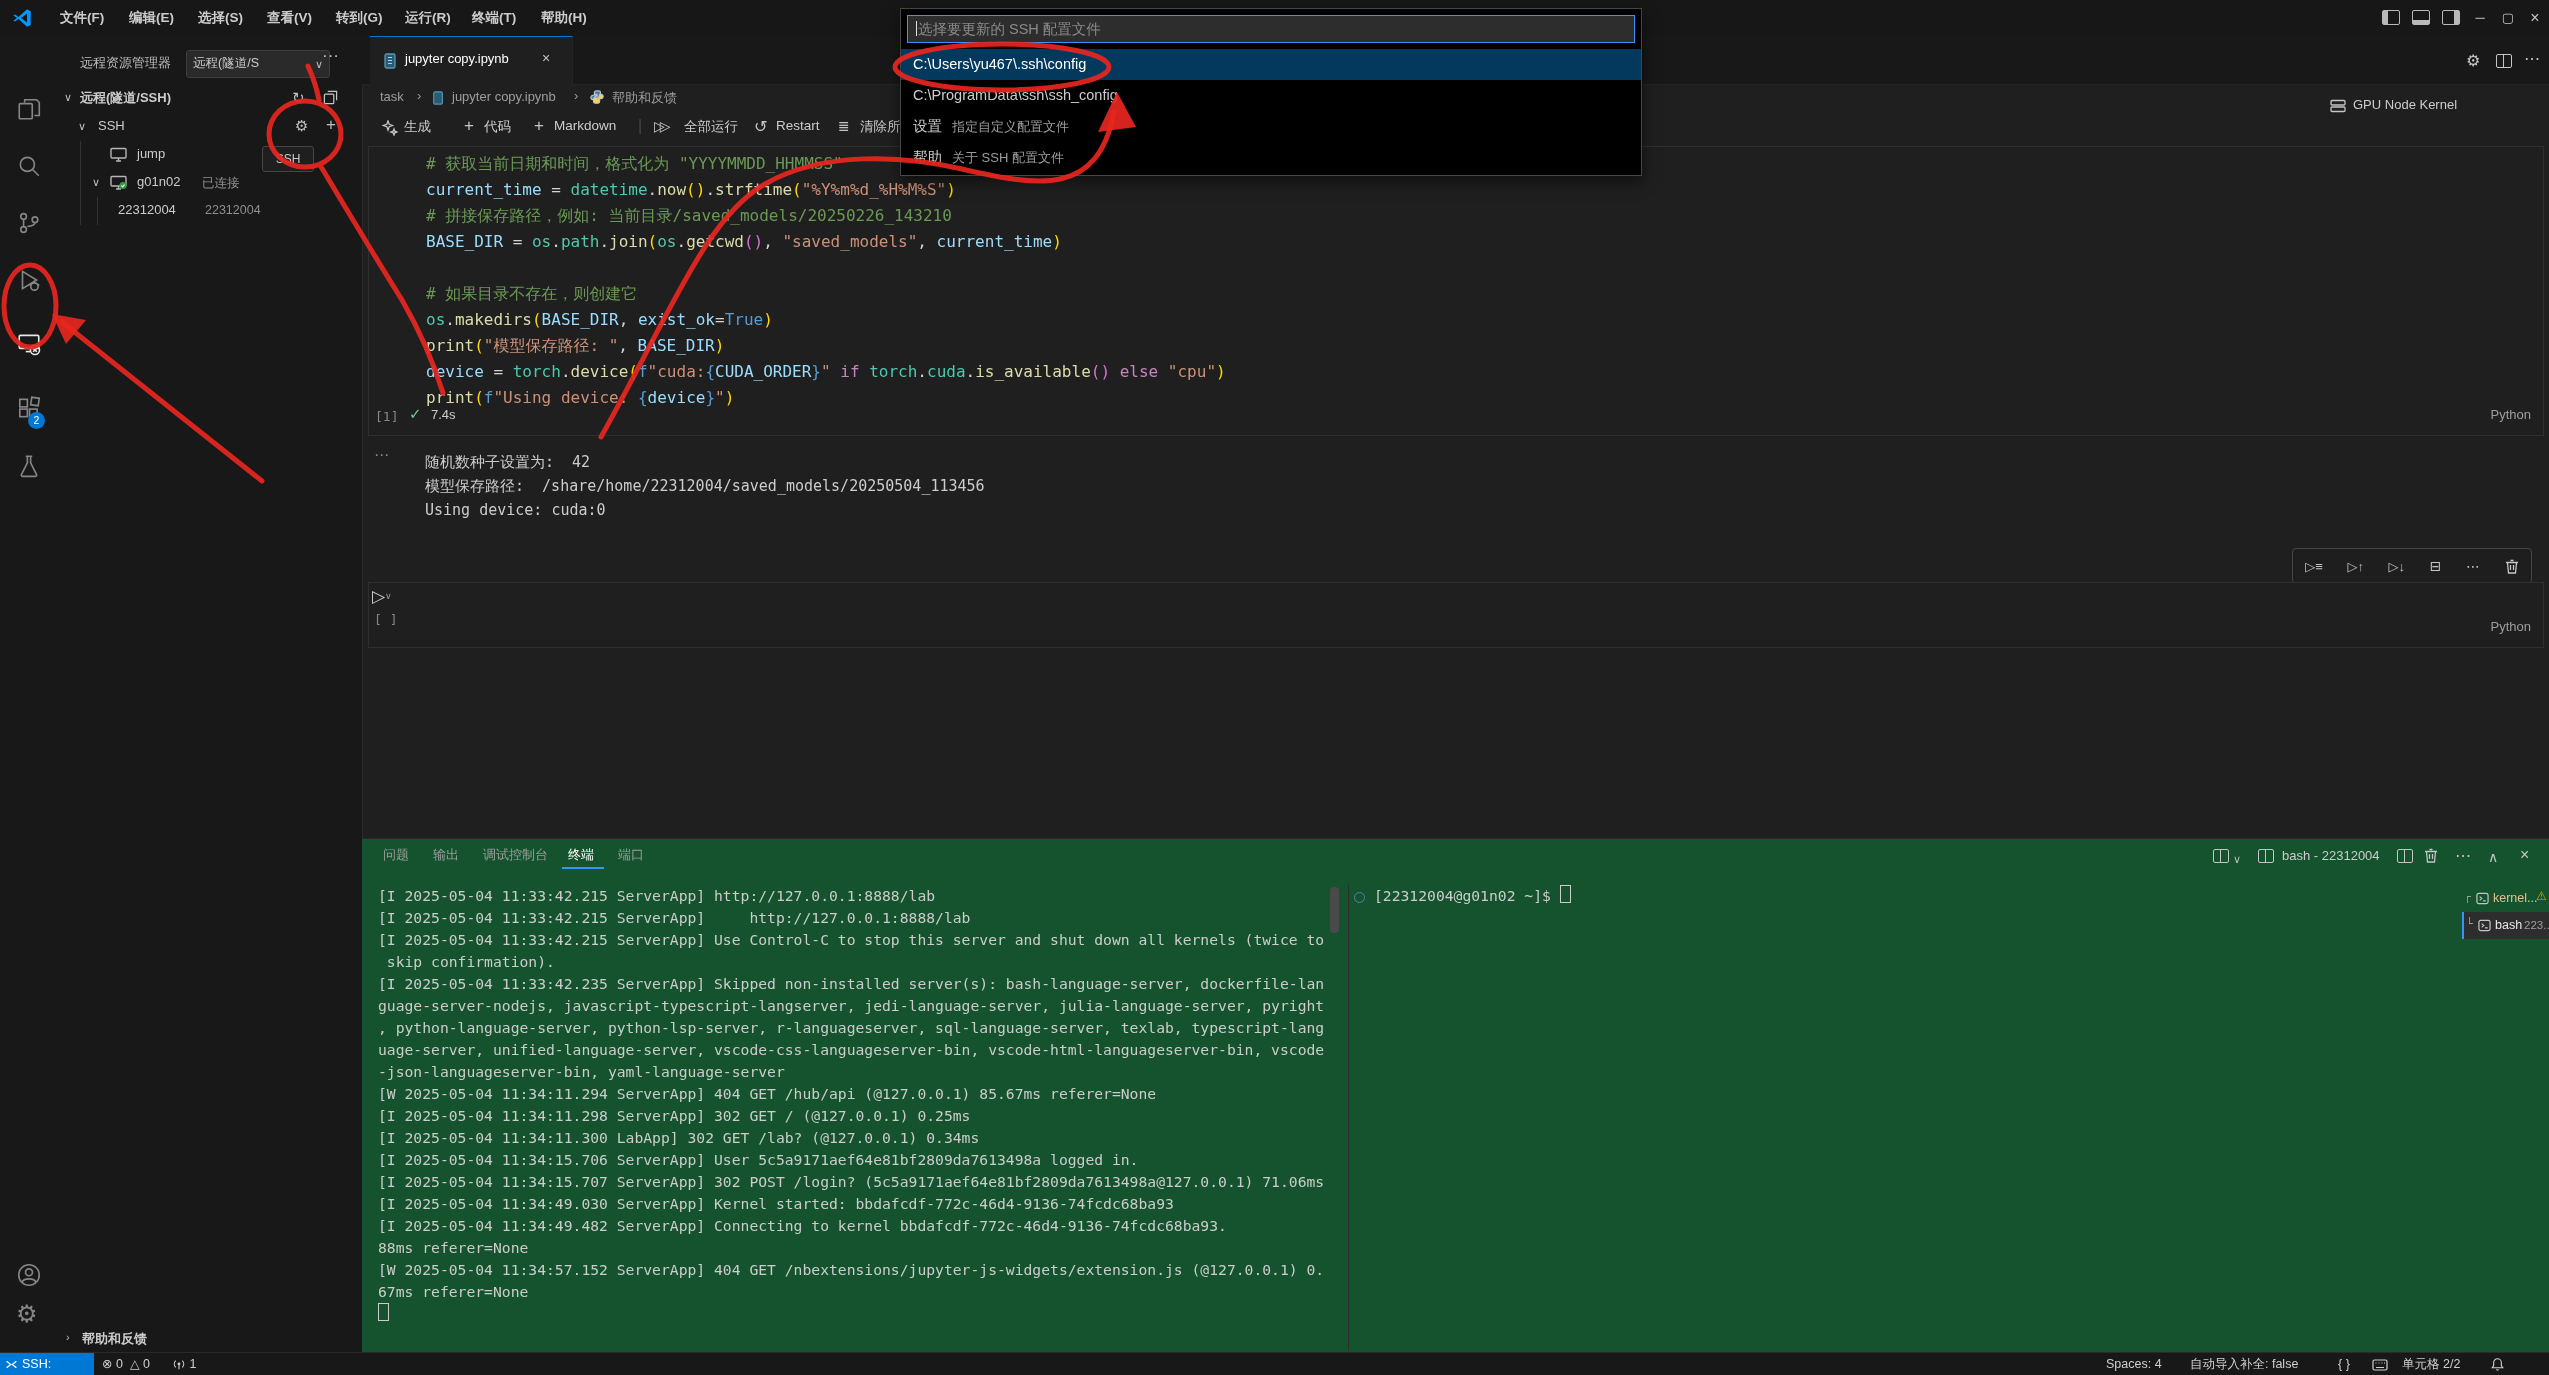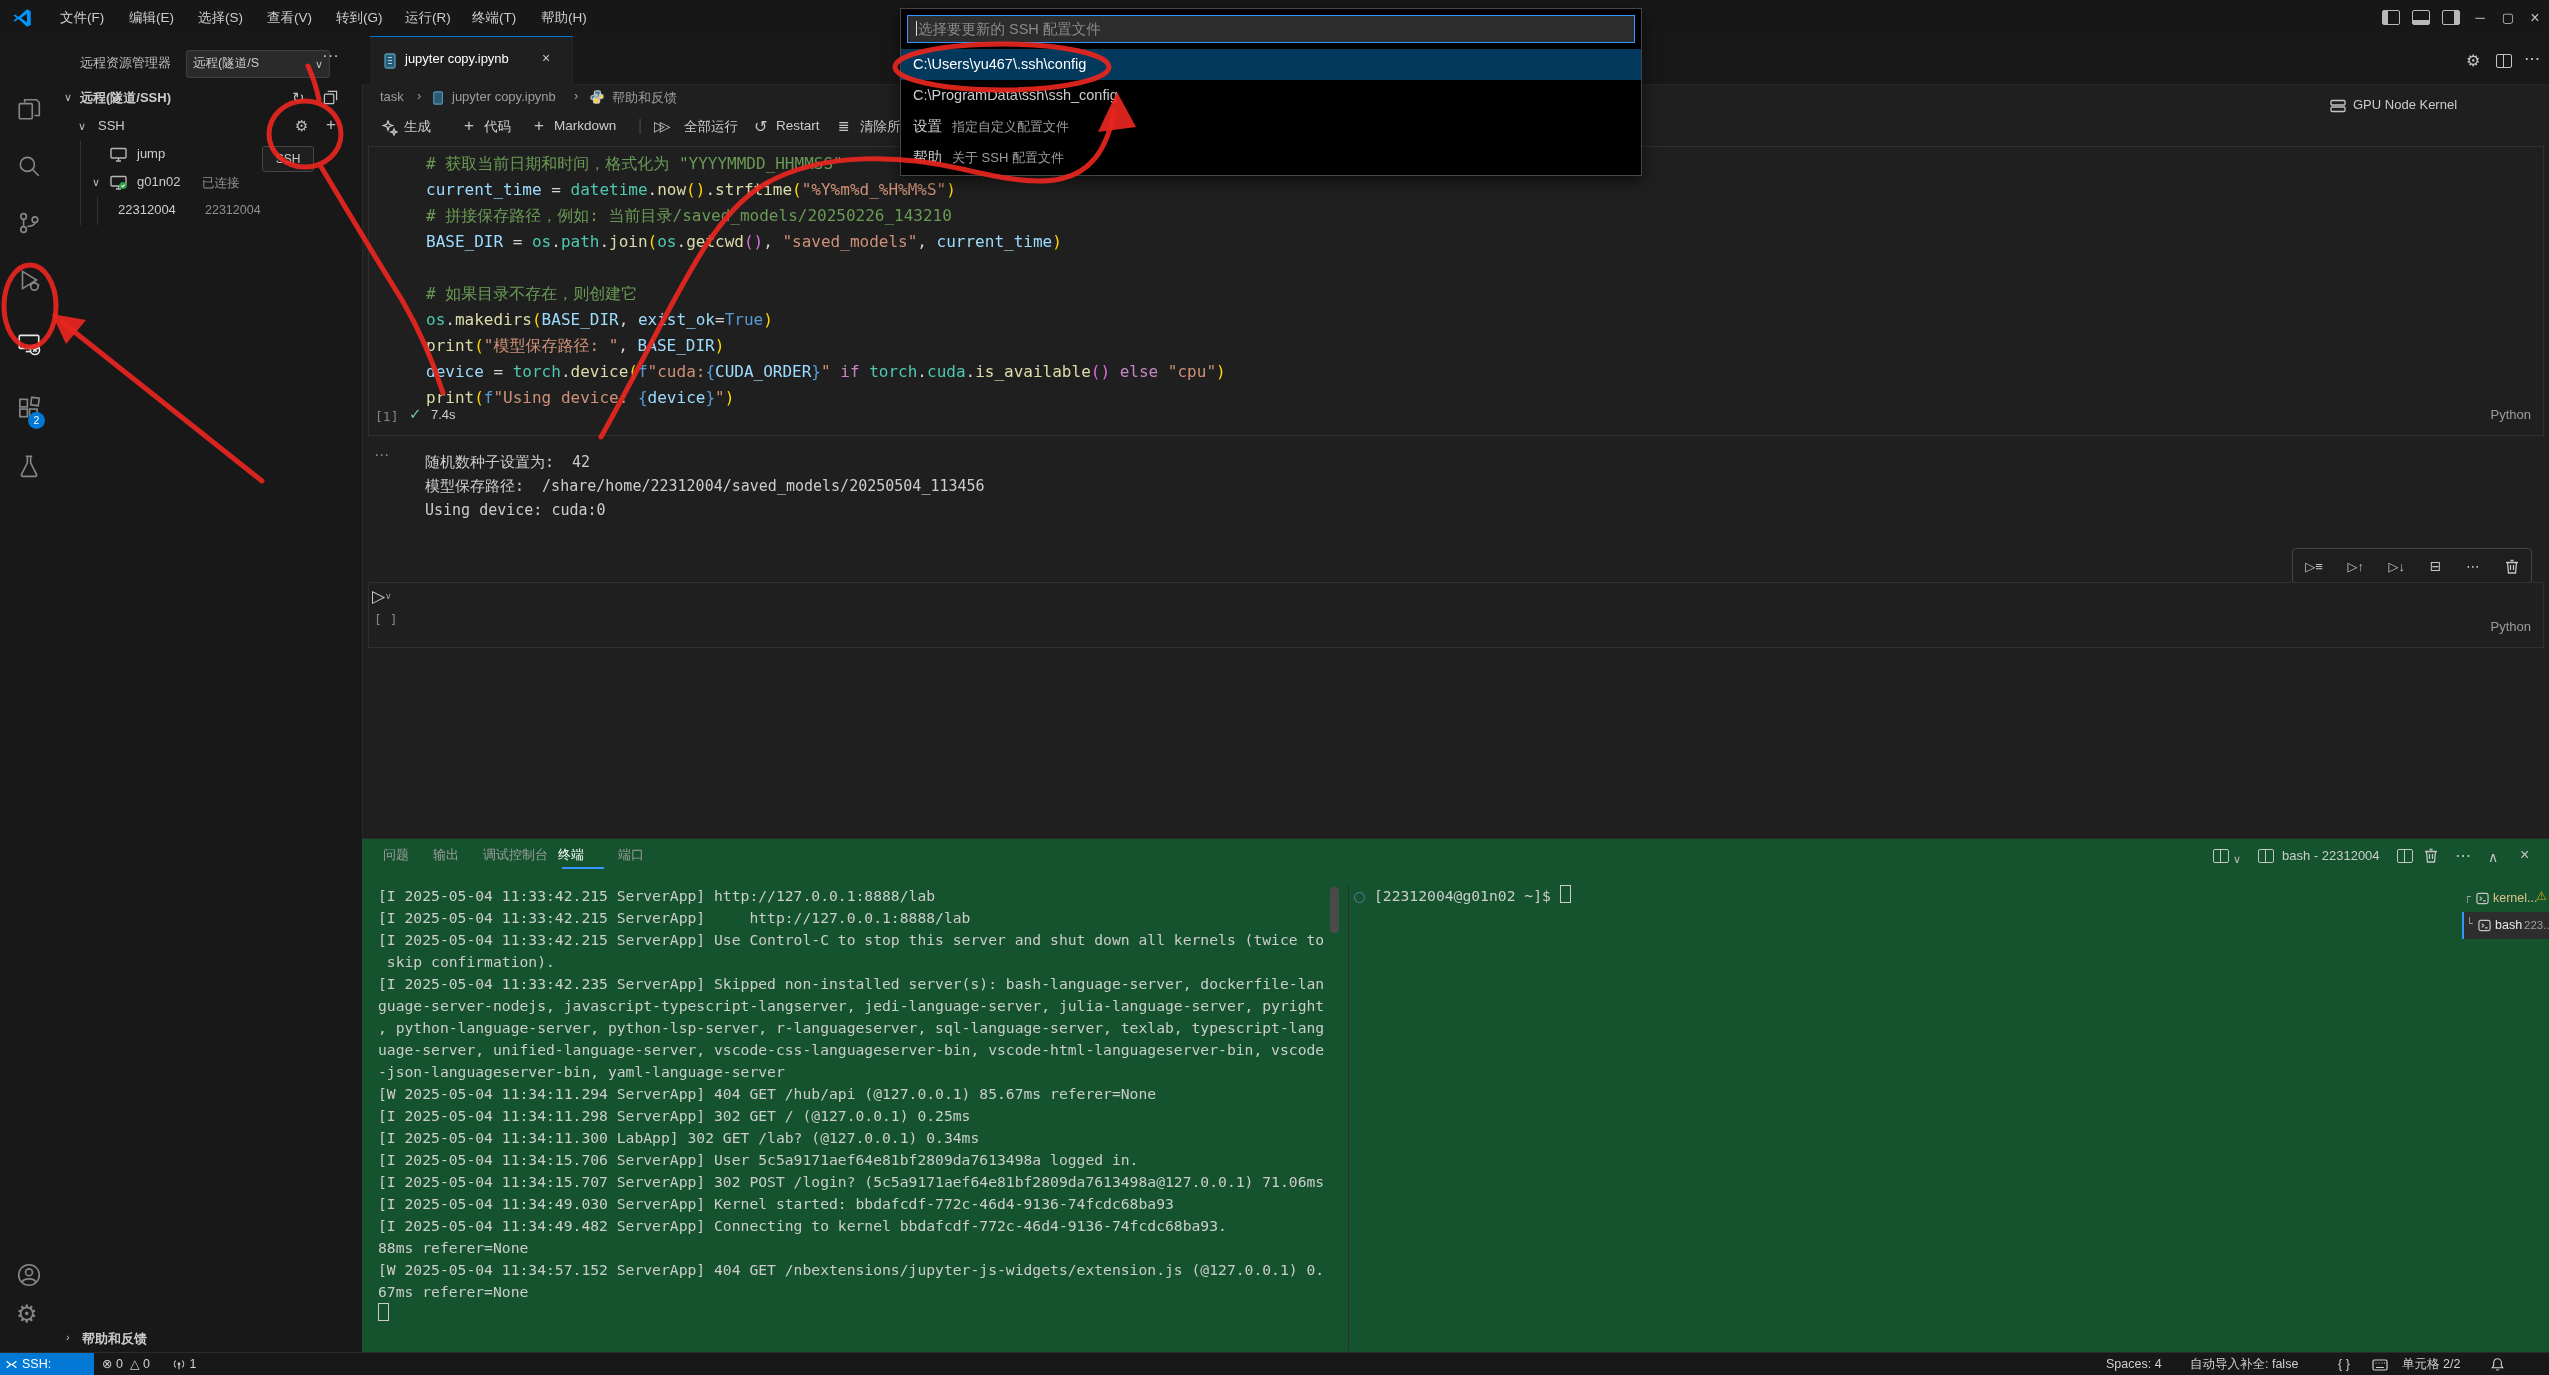--- a/index.html
+++ b/index.html
@@ -2,21 +2,21 @@
 <html><head>
 <meta charset="utf-8">
 <style>
   html,body{margin:0;padding:0;background:#111;}
   #root{position:relative;width:2549px;height:1375px;background:#1f1f1f;overflow:hidden;
         font-family:"Liberation Sans","DejaVu Sans",sans-serif;color:#cccccc;-webkit-font-smoothing:antialiased;}
   .abs{position:absolute;}
   .mono{font-family:"DejaVu Sans Mono",monospace;}
   
   #titlebar{left:0;top:0;width:2549px;height:36px;background:#171717;border-bottom:1px solid #2a2a2a;}
-  .menu-item{position:absolute;top:0;height:36px;line-height:36px;padding:0 14px;font-size:13.5px;color:#cccccc;}
+  .menu-item{position:absolute;top:0;height:36px;line-height:36px;padding:0 14px;font-size:13.5px;color:#cccccc;font-weight:bold;}
   .win-glyph{position:absolute;top:0;height:36px;line-height:36px;text-align:center;width:28px;color:#c5c5c5;font-size:13px;}
   .layout-ic{position:absolute;top:10px;width:16px;height:13px;border:1.4px solid #b9b9b9;border-radius:2px;}
   .layout-ic i{position:absolute;background:#b9b9b9;}
   
   #activitybar{left:0;top:36px;width:57px;height:1316px;background:#181818;border-right:1px solid #2b2b2b;}
   .act-ic{position:absolute;left:16px;width:26px;height:26px;color:#868686;}
   .act-ic svg{width:26px;height:26px;stroke:#868686;fill:none;stroke-width:1.5;}
   .act-ic.active svg{stroke:#e7e7e7;}
   .badge{position:absolute;left:28px;width:17px;height:17px;border-radius:50%;background:#0078d4;color:#fff;
          font-size:10.5px;line-height:17px;text-align:center;}
@@ -325,21 +325,21 @@
   <div id="cell2" class="cellbox" style="top:582px;height:64px">
     <span class="langlbl" style="right:12px;top:36px">Python</span>
   </div>
   <span class="abs" style="left:372px;top:586px;color:#d0d0d0;font-size:17px">▷<span style="font-size:9px;vertical-align:3px;color:#9d9d9d">∨</span></span>
   <span class="abs gutter" style="left:374px;top:612px">[ ]</span>
 
   <div id="panel" class="abs">
     <span class="ptab" style="left:21px">问题</span>
     <span class="ptab" style="left:71px">输出</span>
     <span class="ptab" style="left:121px">调试控制台</span>
-    <span class="ptab active" style="left:196px">终端</span>
+    <span class="ptab active" style="left:206px">终端</span>
     <span class="abs" style="left:200px;top:28px;width:42px;height:2px;background:#3794ff"></span>
     <span class="ptab" style="left:256px">端口</span>
 
     <span class="pan-ic" style="left:1851px"><span class="splitic"><i></i></span> <span class="chev">∨</span></span>
     <span class="pan-ic" style="left:1896px"><span class="splitic"><i></i></span></span>
     <span class="abs" style="left:1920px;top:9px;font-size:13px;color:#cccccc">bash - 22312004</span>
     <span class="pan-ic" style="left:2035px"><span class="splitic"><i></i></span></span>
     <span class="pan-ic trash" style="left:2062px;top:9px">
       <svg width="14" height="15" viewBox="0 0 14 15">
           <path d="M1 3.5h12M5.5 1.5h3M2.5 3.5l1 10.5h7l1-10.5M5.5 6v5M8.5 6v5"></path>

